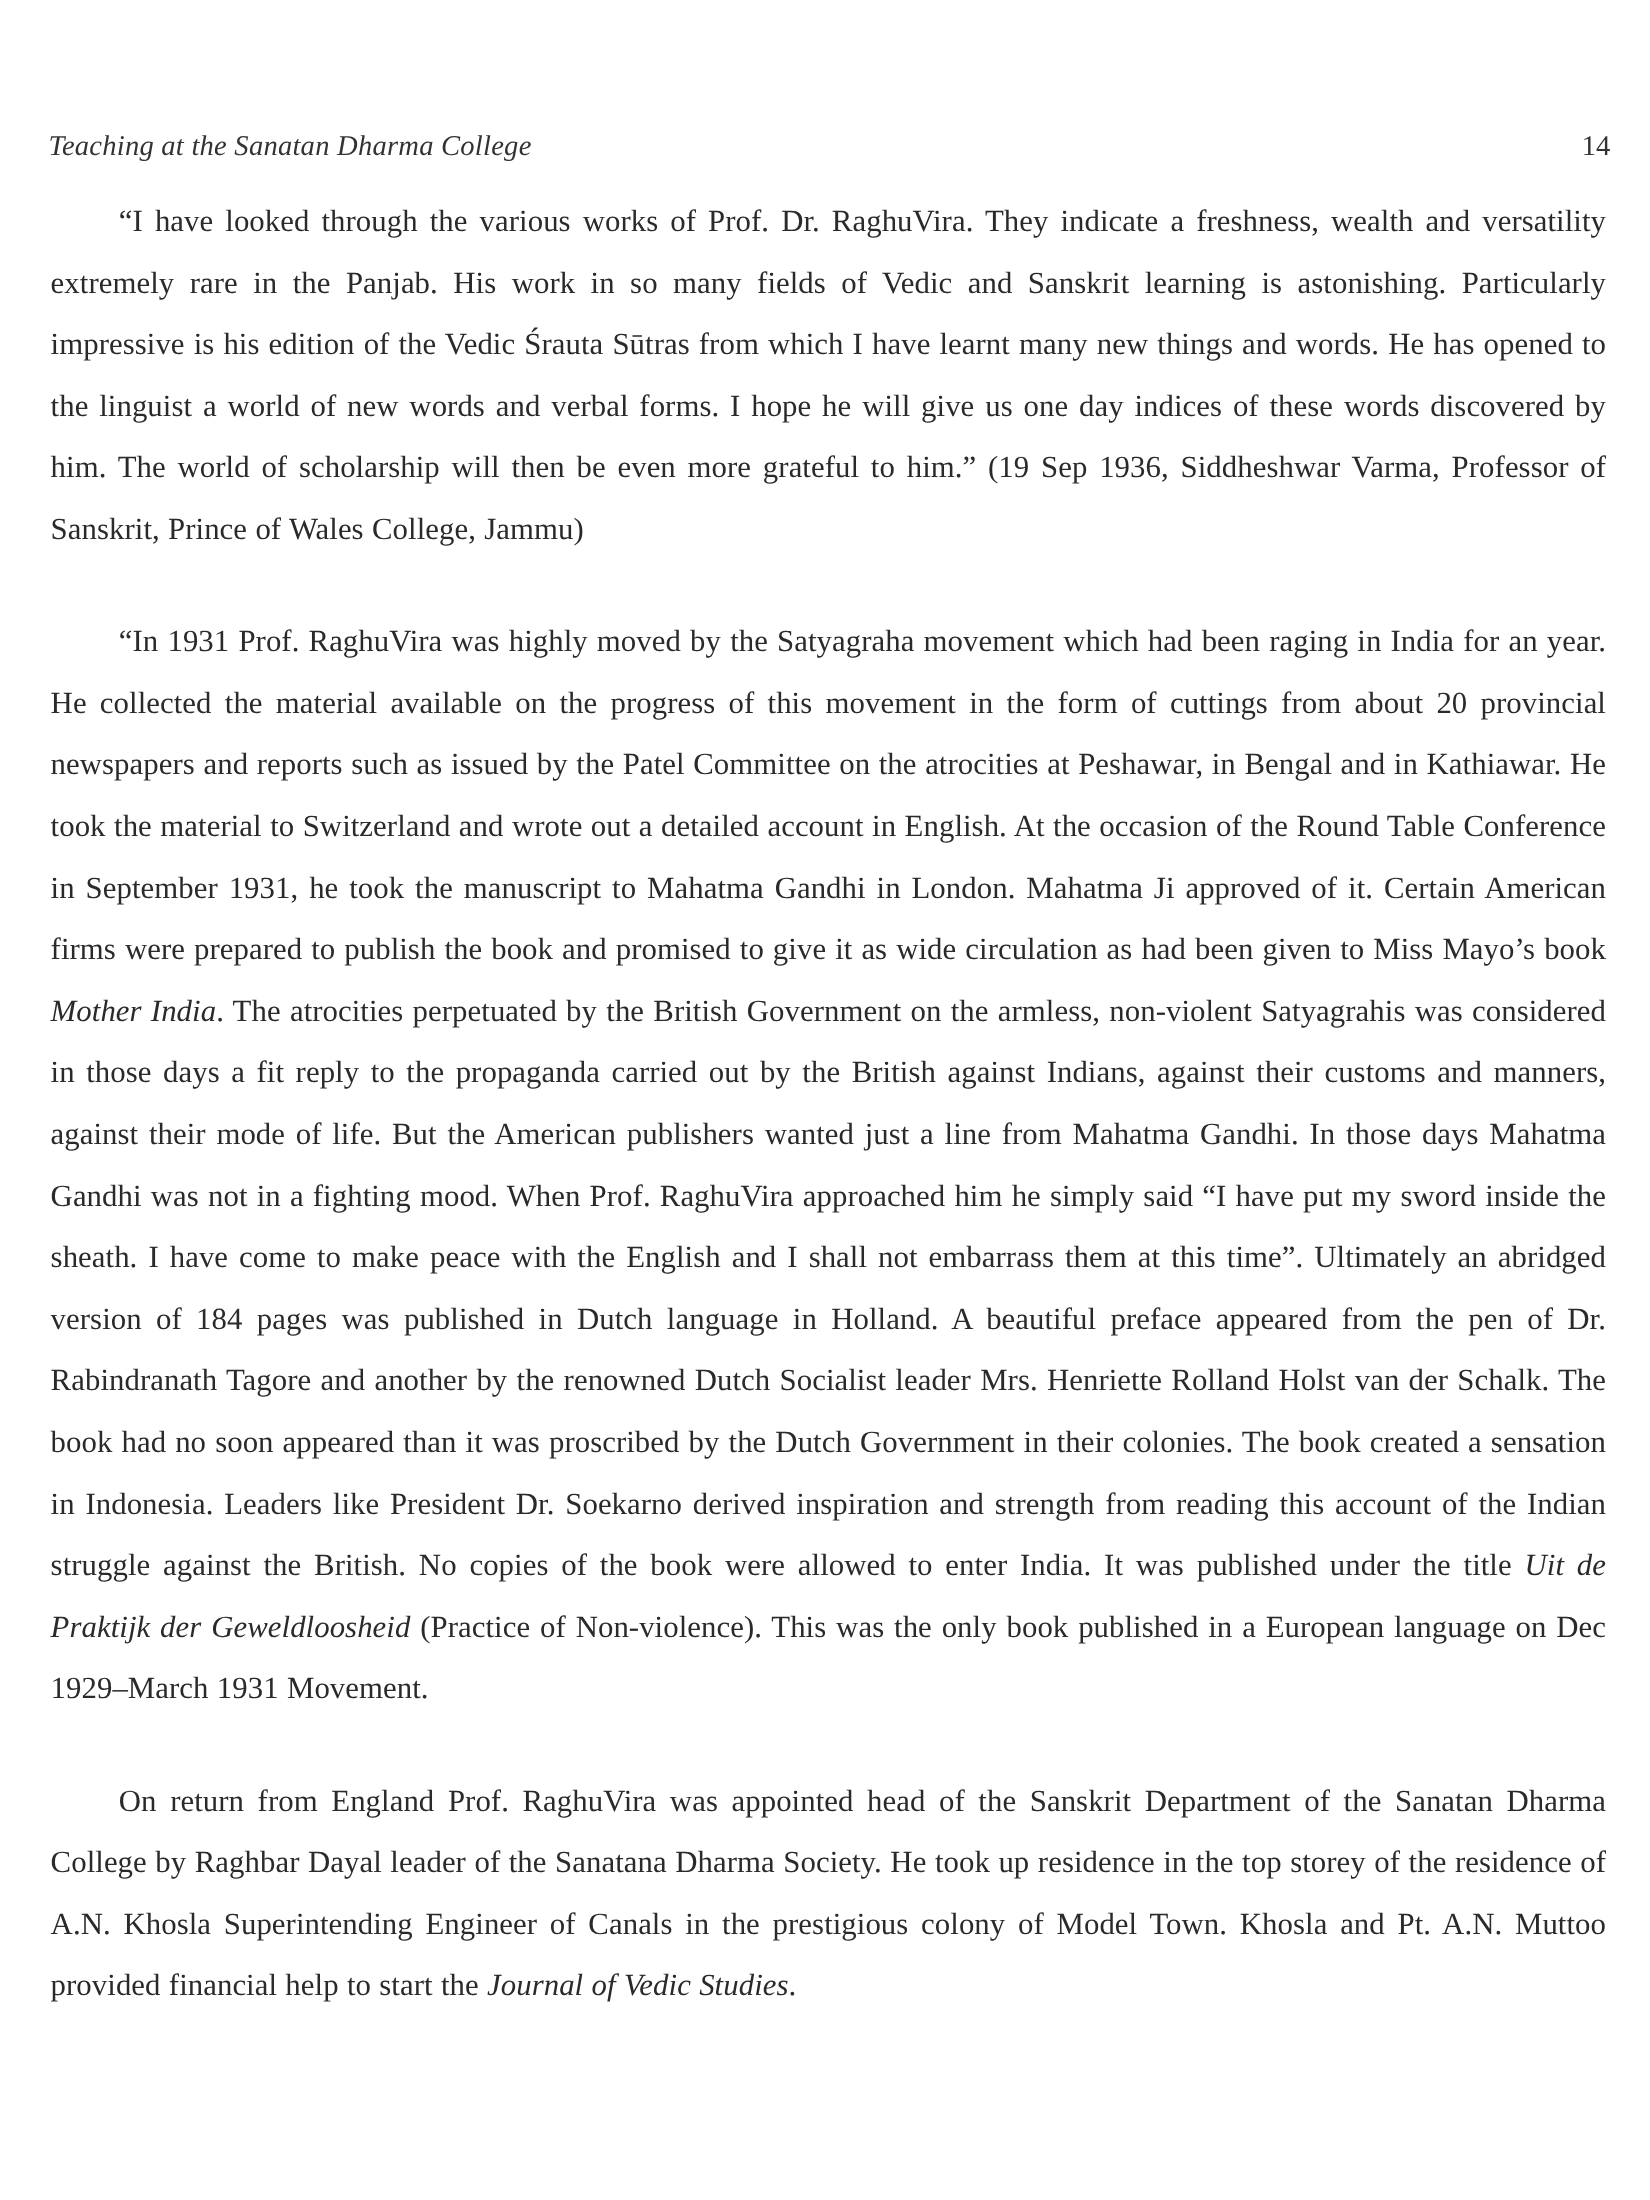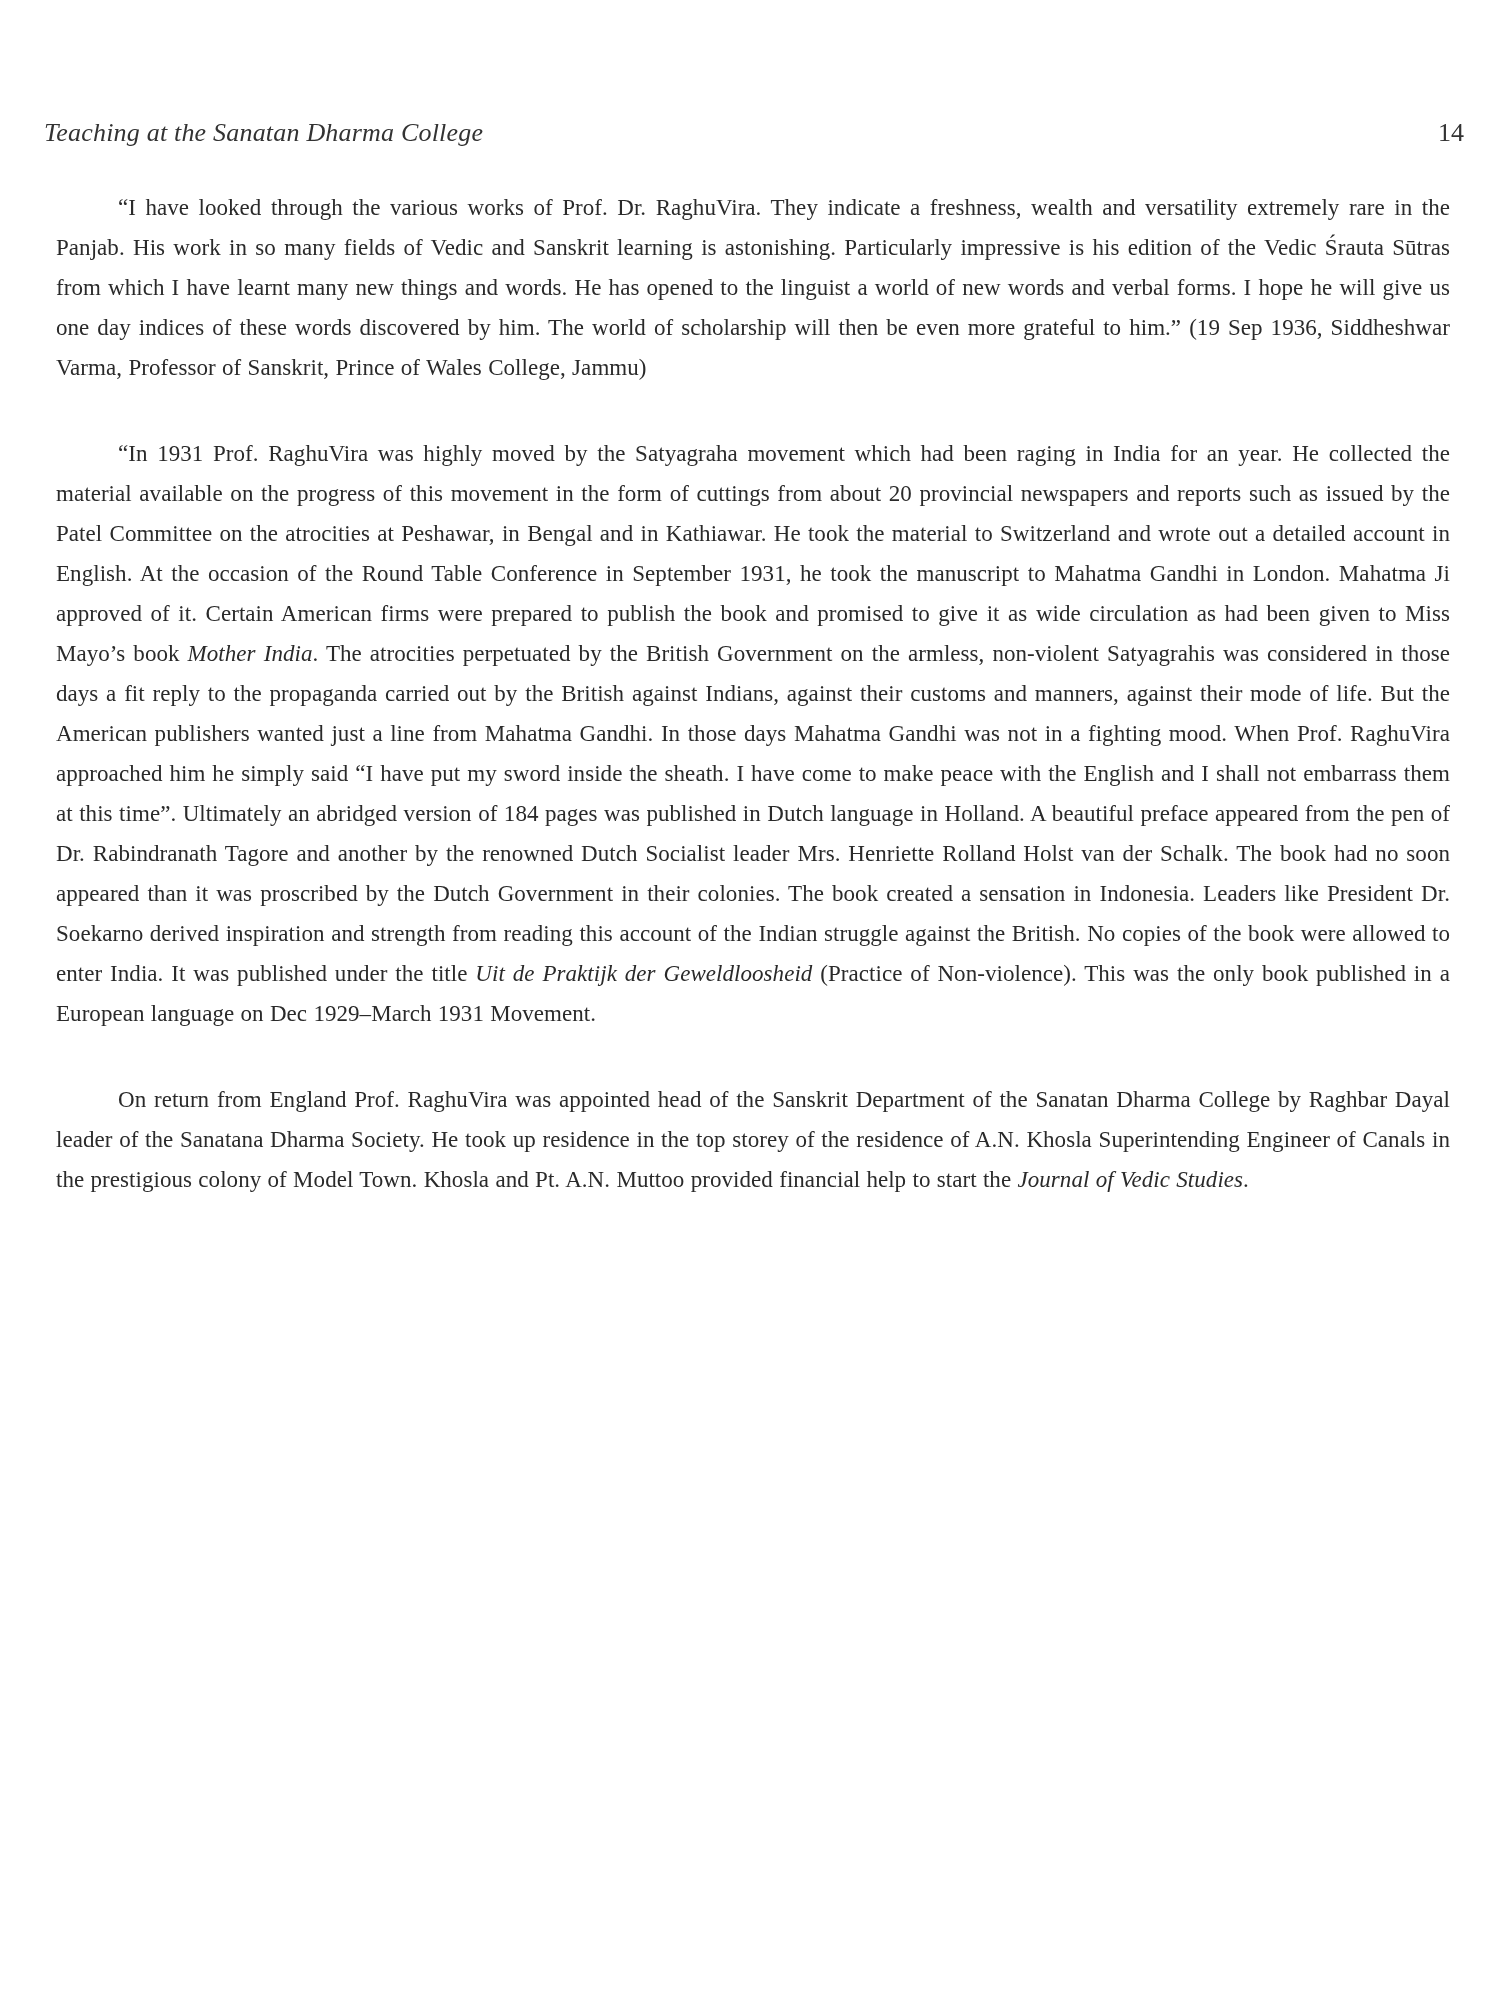--- a/index.html
+++ b/index.html
@@ -21,35 +21,35 @@
       top: 118px;
       width: 1418px;
     }
     .running-head {
       display: flex;
       justify-content: space-between;
       align-items: center;
       font-size: 26px;
       line-height: 30px;
       color: #333;
-      margin-bottom: 40px;
+      margin-bottom: 26px;
     }
     .running-title {
       font-style: italic;
       letter-spacing: 0.2px;
     }
     .page-number {
       margin-right: -2px;
     }
     .para {
-      font-size: 23px;
-      line-height: 40px;
+      font-size: 28px;
+      line-height: 56px;
       text-align: justify;
       text-indent: 62px;
-      margin: 12px;
+      margin: 2px;
       letter-spacing: 0.05px;
       word-spacing: 0.5px;
     }
     .para + .para {
       margin-top: 46px;
     }
     .para em {
     }
   </style>
 </head>

